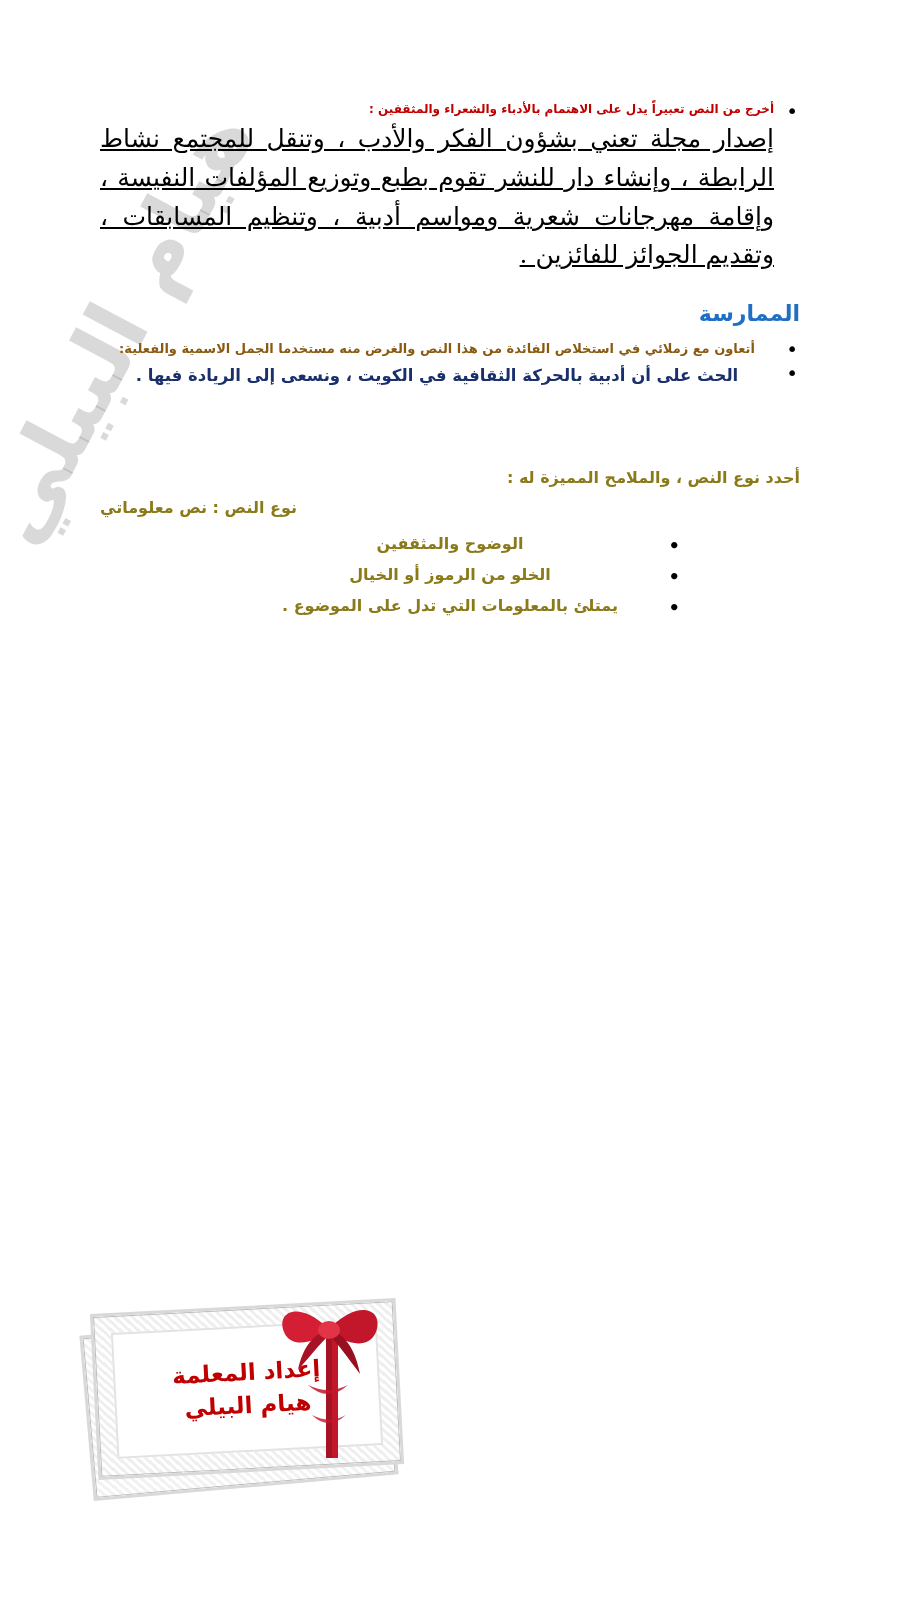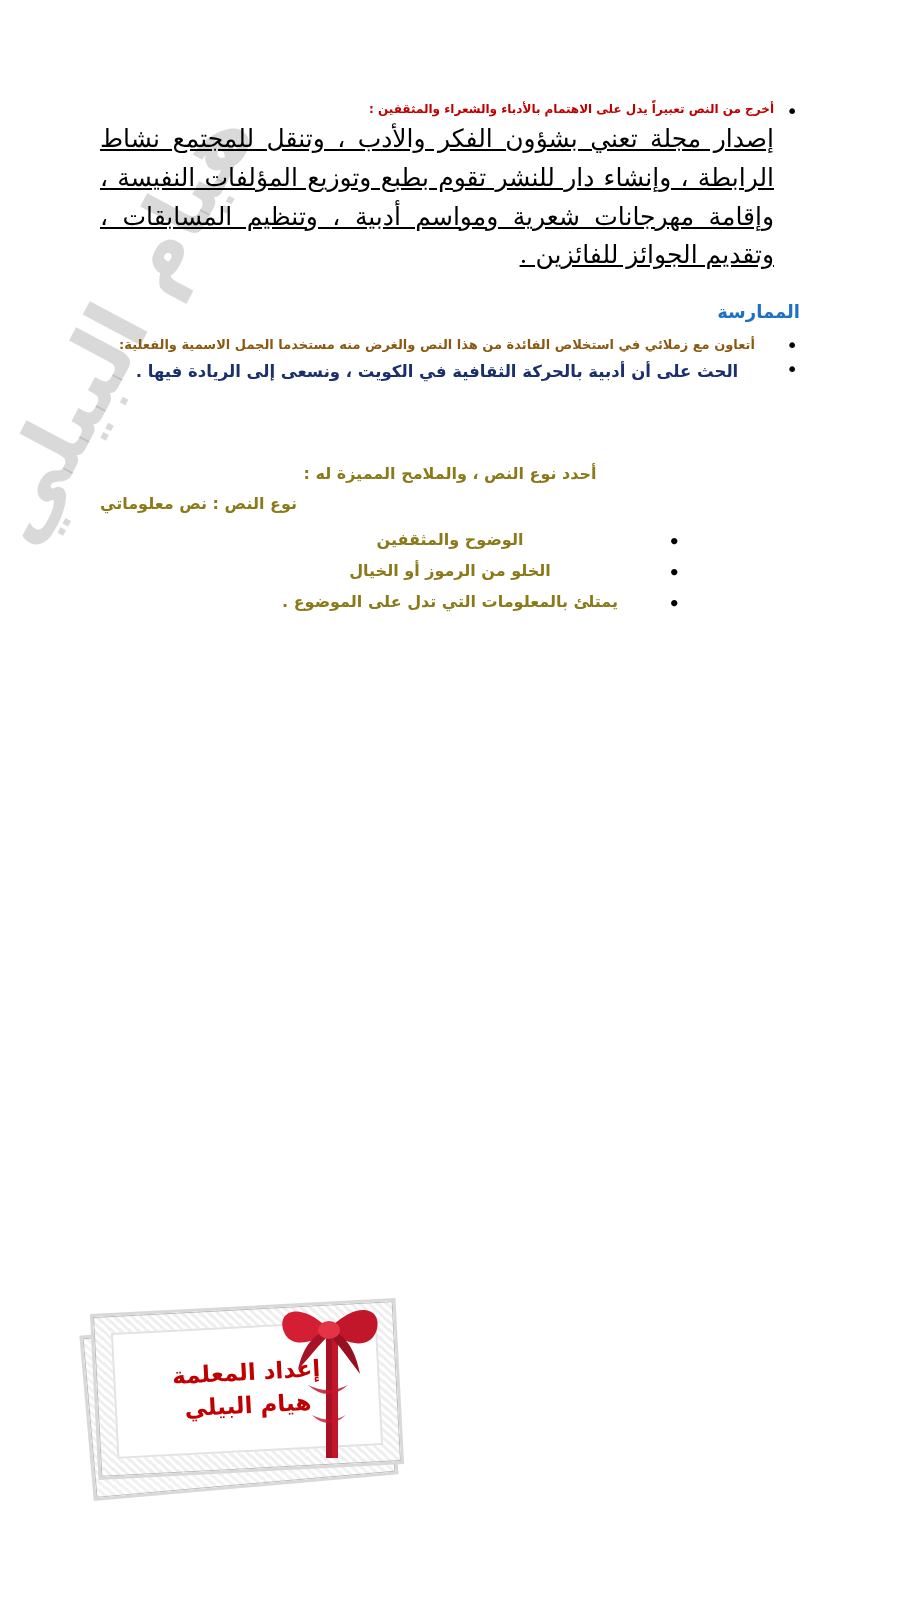--- a/index.html
+++ b/index.html
@@ -79,21 +79,21 @@
     line-height: 1.55;
     text-align: justify;
     font-family: "DejaVu Serif", "Liberation Serif", serif;
     margin-top: 2px;
     text-decoration: underline;
   }
 
   .section-title {
     color: #1f6fc4;
     font-weight: bold;
-    font-size: 18px;
+    font-size: 22px;
     margin: 26px 0 12px 0;
     text-align: right;
   }
 
   .brown-bold {
     color: #8a5a12;
     font-weight: bold;
     font-size: 13px;
     line-height: 1.7;
     text-align: center;
@@ -109,21 +109,21 @@
   }
   .gap-2 { height: 70px; }
 
   .olive {
     color: #8a7a1a;
     font-weight: bold;
     font-size: 16px;
     line-height: 1.9;
   }
   .olive.center { text-align: left; }
-  .olive.right  { text-align: center; }
+  .olive.right  { text-align: right; }
 
   ul.sub-bullets {
     list-style: none;
     margin: 4px 0 0 0;
     padding: 0;
   }
   ul.sub-bullets > li {
     position: relative;
     text-align: center;
     color: #8a7a1a;

